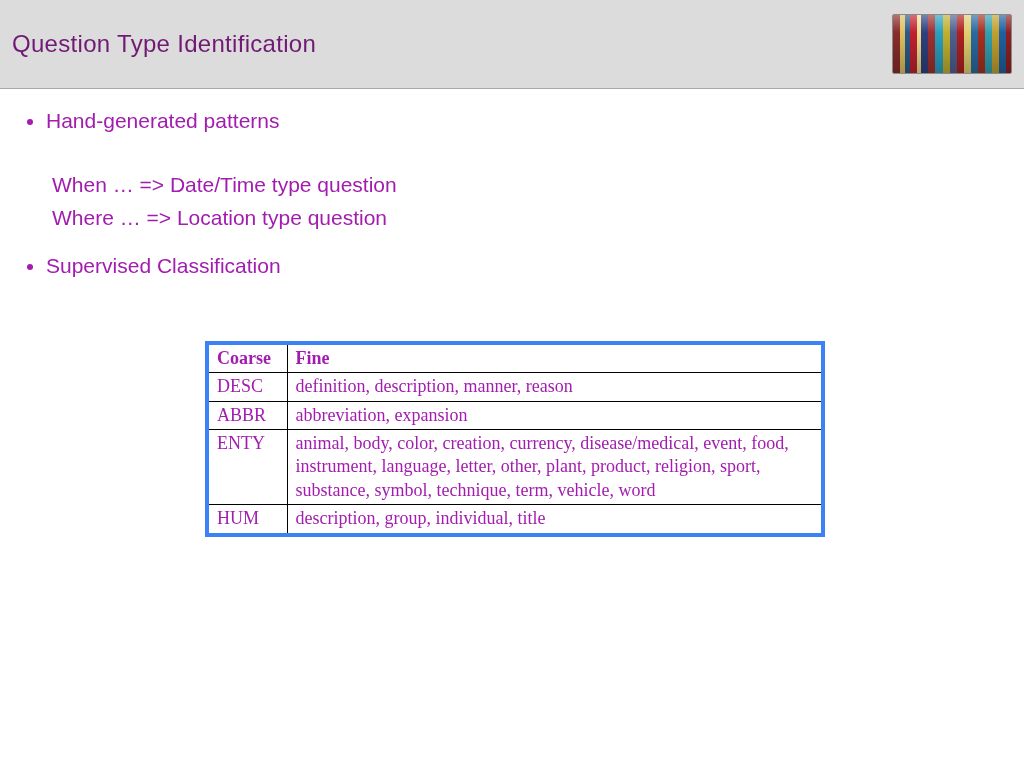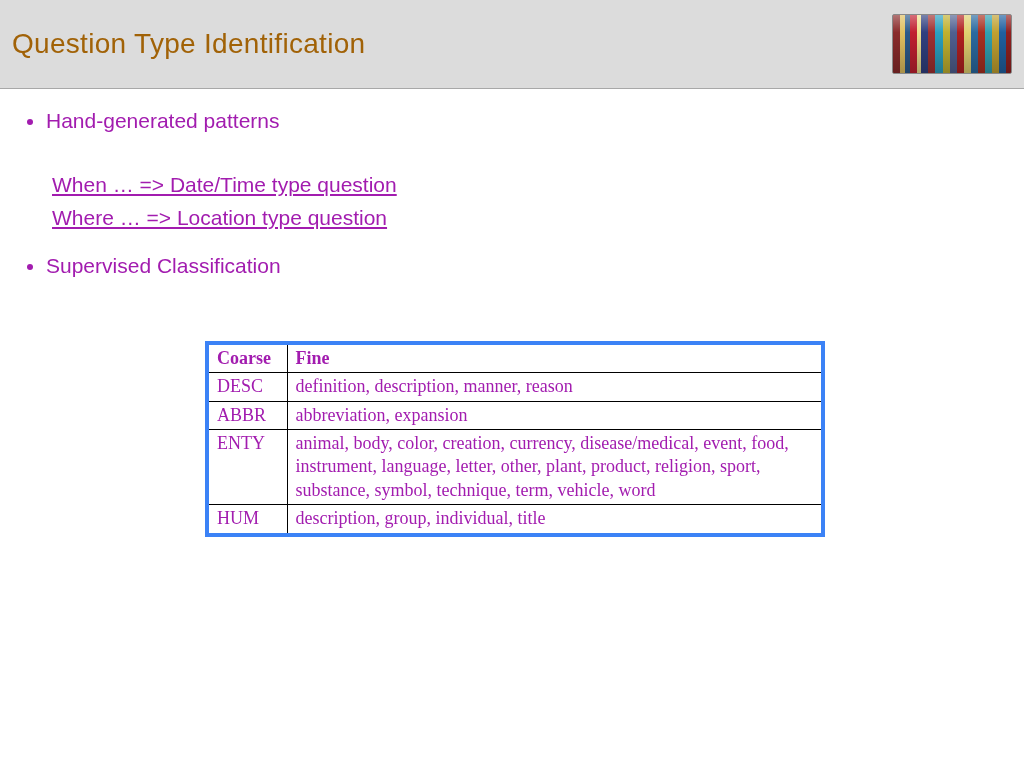--- a/index.html
+++ b/index.html
@@ -13,22 +13,22 @@
   }
   .header {
     background: #dcdcdc;
     border-bottom: 1px solid #a8a8a8;
     padding: 14px 12px 14px 12px;
     display: flex;
     align-items: center;
     justify-content: space-between;
   }
   .title {
-    font-size: 28px;
-    color: #a16207;
+    font-size: 24px;
+    color: #701a75;
     font-weight: 400;
     letter-spacing: 0.3px;
   }
   .header-img {
     width: 120px;
     height: 60px;
     background: linear-gradient(90deg,
       #8a2b2b 0 6%, #e0c060 6% 10%, #2b5a8a 10% 14%, #c02030 14% 20%,
       #f0e090 20% 24%, #304080 24% 30%, #a03030 30% 36%, #2aa0c0 36% 42%,
       #c0b030 42% 48%, #506090 48% 54%, #b02020 54% 60%, #e0d070 60% 66%,
@@ -54,21 +54,20 @@
     list-style: disc;
     padding-left: 30px;
   }
   ul.outer > li {
     margin-bottom: 18px;
     line-height: 1.35;
   }
   .examples {
     margin-top: 34px;
     padding-left: 6px;
-    text-decoration: underline;
   }
   .examples p {
     line-height: 1.55;
   }
   .table-wrap {
     margin: 60px auto 0 auto;
     width: 620px;
   }
   table {
     border-collapse: collapse;

